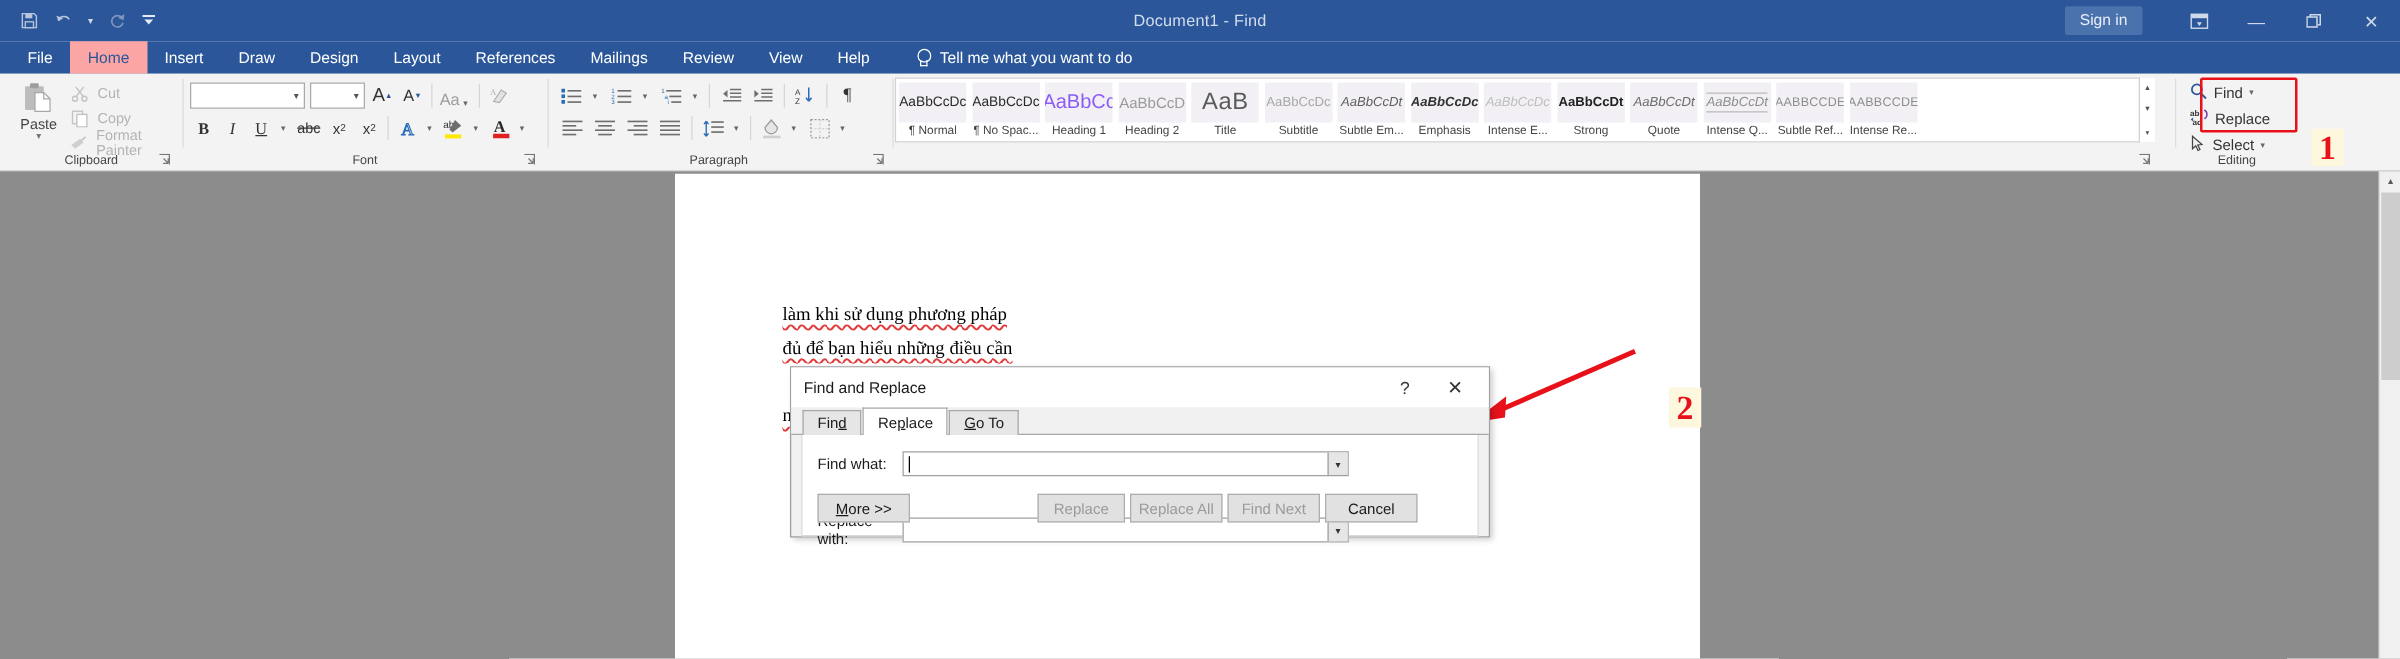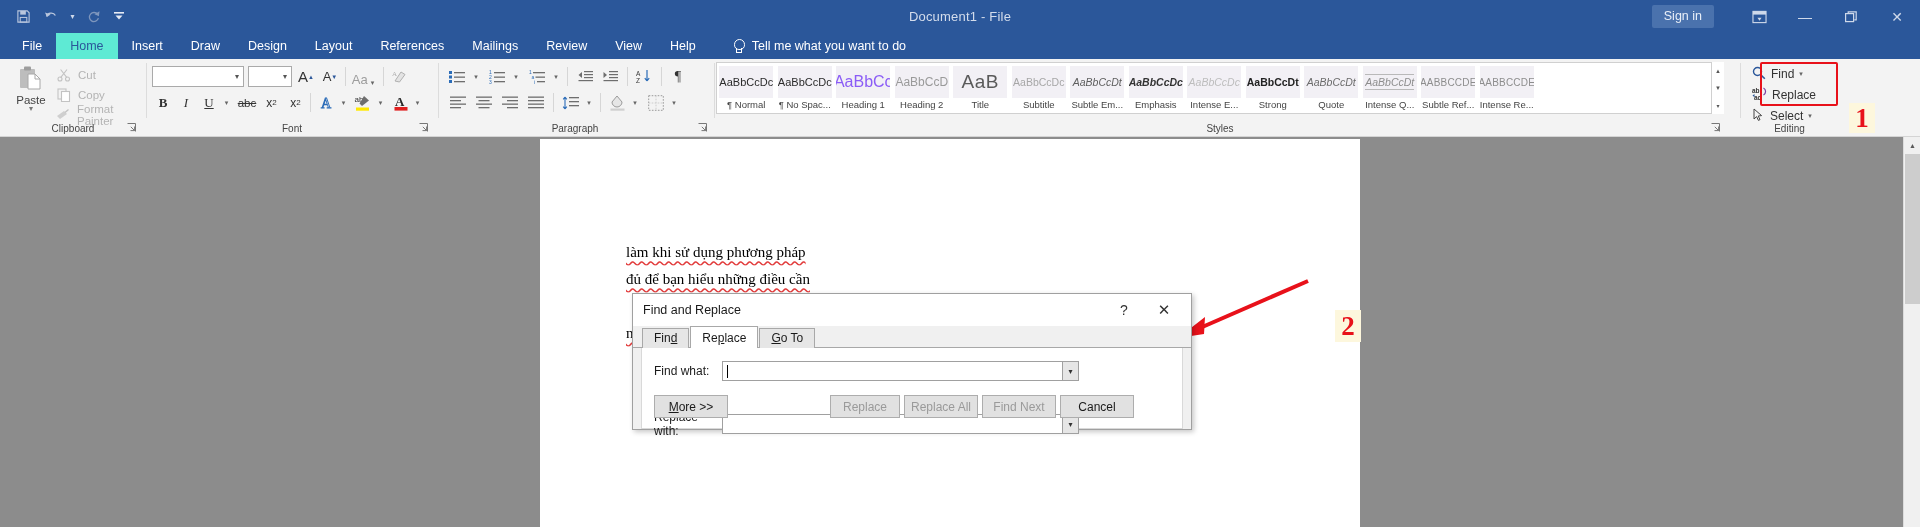--- a/index.html
+++ b/index.html
@@ -45,21 +45,21 @@
   
   .tabstrip {
     position: absolute; top: 33px; left: 0; width: 1920px; height: 26px;
     background: #2b579a;
   }
   .tabs { display: flex; align-items: stretch; height: 26px; padding-left: 8px; }
   .tab {
     color: #ffffff; font-size: 12.5px; padding: 0 14px;
     display: flex; align-items: center; height: 26px; white-space: nowrap;
   }
-  .tab.active { background: #5eead4; color: #2b579a; text-align: right; }
+  .tab.active { background: #fca5a5; color: #2b579a; text-align: right; }
   .tellme {
     display: flex; align-items: center; gap: 7px; margin-left: 22px;
     color: #ffffff; font-size: 12.5px; height: 26px;
   }
   .bulb { display: inline-block; width: 13px; height: 15px; position: relative; }
   .bulb:before {
     content: ""; position: absolute; left: 2px; top: 0; width: 9px; height: 9px;
     border: 1.3px solid #fff; border-radius: 50% 50% 45% 45%;
   }
   .bulb:after {
@@ -287,21 +287,21 @@
         </svg>
     </div>
     <div class="qat-more">
       <svg width="12" height="11" viewBox="0 0 12 11">
           <rect x="1" y="1" width="10" height="1.6" fill="#e6ebf5"></rect>
           <path d="M2.5 4.6 h7 L6 8.6 Z" fill="#e6ebf5"></path>
         </svg>
     </div>
   </div>
 
-  <div class="doc-title">Document1  -  File</div>
+  <div class="doc-title">Document1  -  Find</div>
 
   <div class="win-right">
     <div class="signin">Sign in</div>
     <div class="win-btn ribbon-display">
       <svg width="15" height="14" viewBox="0 0 16 15">
           <rect x="1" y="1.5" width="14" height="12" fill="none" stroke="#cfd9ea" stroke-width="1.2"></rect>
           <rect x="1" y="1.5" width="14" height="3.4" fill="#cfd9ea"></rect>
           <path d="M8 11.5 L5.8 8.3 h4.4 Z" fill="#cfd9ea"></path>
         </svg>
     </div>
@@ -648,21 +648,20 @@
       <div class="style-item">
         <div class="style-prev s-intref">AABBCCDE</div>
         <div class="style-name">Intense Re...</div>
       </div>
     </div>
     <div class="gal-scroll" style="left:995px; right:auto;">
       <div class="gal-btn">▲</div>
       <div class="gal-btn">▼</div>
       <div class="gal-btn">▾</div>
     </div>
-    <div class="rgroup-label" style="width:1008px;">Styles</div>
     <div class="dlg-launcher" style="left:995px;">
       <svg width="10" height="10" viewBox="0 0 10 10">
           <path d="M0.5 0.5 h8 v8" fill="none" stroke="#777" stroke-width="1"></path>
           <path d="M7.6 7.6 L3.5 7.6 M7.6 7.6 L7.6 3.5 M7.6 7.6 L3.8 3.8" stroke="#777" stroke-width="1"></path>
         </svg>
     </div>
   </div>
   <div class="rgroup-sep" style="left:1740px;"></div>
 
   <div class="rgroup" style="left:1742px; width:95px;">

